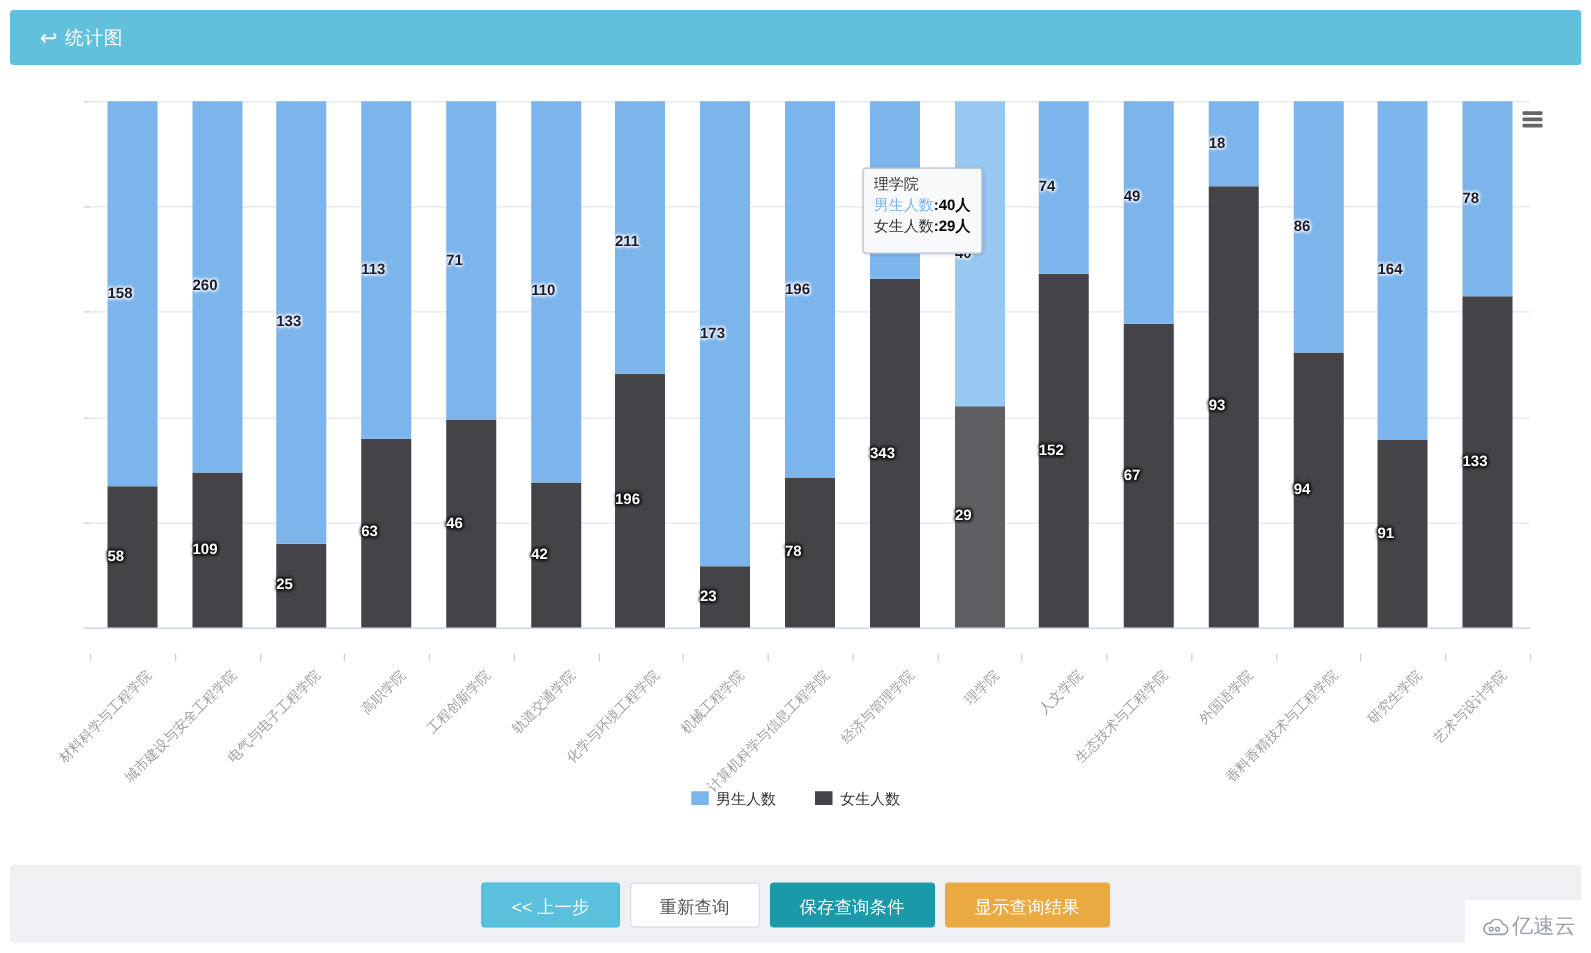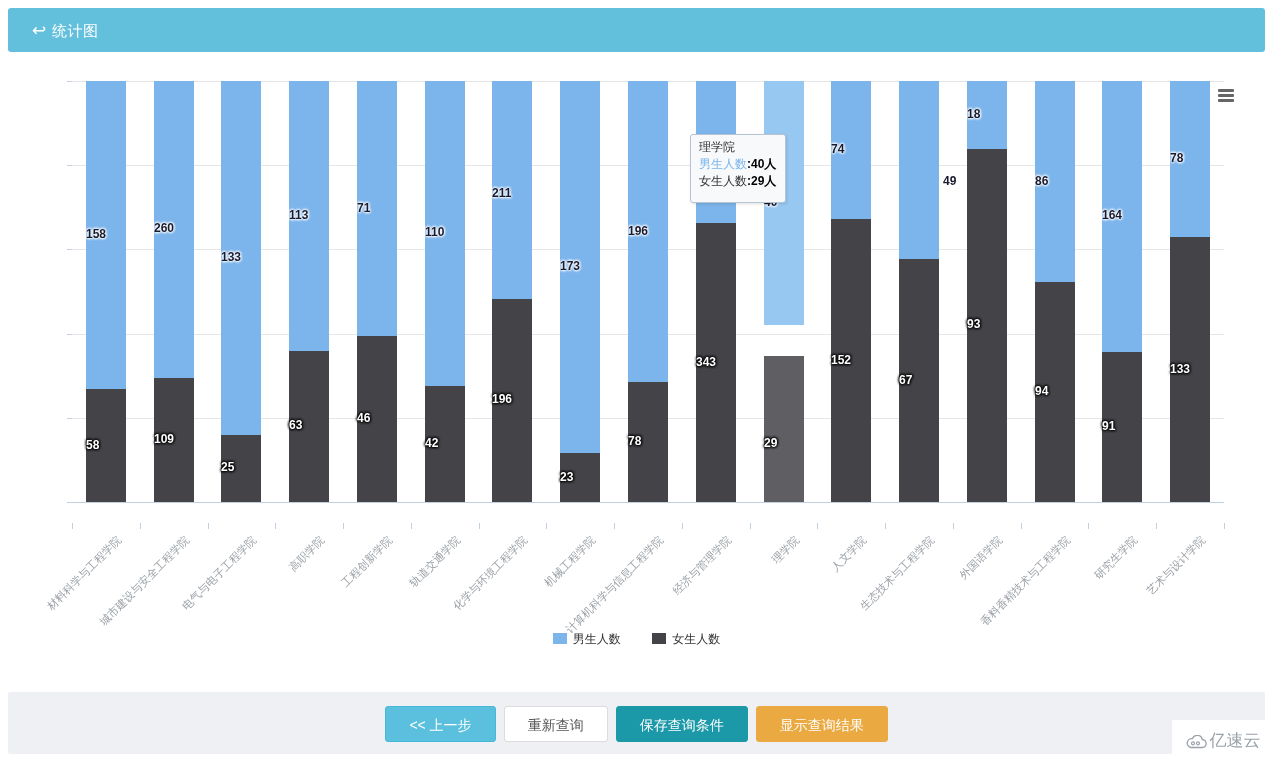--- a/index.html
+++ b/index.html
@@ -232,21 +232,21 @@
         <div class="seg female" style="bottom: 0px; height: 279px;">
           <span class="dl" style="top: 133px;">343</span>
         </div>
         <div class="seg male" style="bottom: 279px; height: 142px;">
           <span class="dl" style="top: 64px;">174</span>
         </div>
       </div>
       <div class="xtick" style="left: 610px;"></div>
       <div class="xcat" style="left: 652px;">经济与管理学院</div>
       <div class="bar-col" style="left: 692px; height: 421px;">
-        <div class="seg female hl" style="bottom: 0px; height: 146px;">
+        <div class="seg female hl" style="bottom: 0px; height: 177px;">
           <span class="dl" style="top: 81px;">29</span>
         </div>
         <div class="seg male hl" style="bottom: 177px; height: 244px;">
           <span class="dl" style="top: 115px;">40</span>
         </div>
       </div>
       <div class="xtick" style="left: 678px;"></div>
       <div class="xcat" style="left: 720px;">理学院</div>
       <div class="bar-col" style="left: 759px; height: 421px;">
         <div class="seg female" style="bottom: 0px; height: 283px;">
@@ -256,21 +256,21 @@
           <span class="dl" style="top: 62px;">74</span>
         </div>
       </div>
       <div class="xtick" style="left: 745px;"></div>
       <div class="xcat" style="left: 787px;">人文学院</div>
       <div class="bar-col" style="left: 827px; height: 421px;">
         <div class="seg female" style="bottom: 0px; height: 243px;">
           <span class="dl" style="top: 115px;">67</span>
         </div>
         <div class="seg male" style="bottom: 243px; height: 178px;">
-          <span class="dl" style="top: 94px; margin-left: 44px;">49</span>
+          <span class="dl" style="top: 70px;">49</span>
         </div>
       </div>
       <div class="xtick" style="left: 813px;"></div>
       <div class="xcat" style="left: 855px;">生态技术与工程学院</div>
       <div class="bar-col" style="left: 895px; height: 421px;">
         <div class="seg female" style="bottom: 0px; height: 353px;">
           <span class="dl" style="top: 169px;">93</span>
         </div>
         <div class="seg male" style="bottom: 353px; height: 68px;">
           <span class="dl" style="top: 27px;">18</span>

